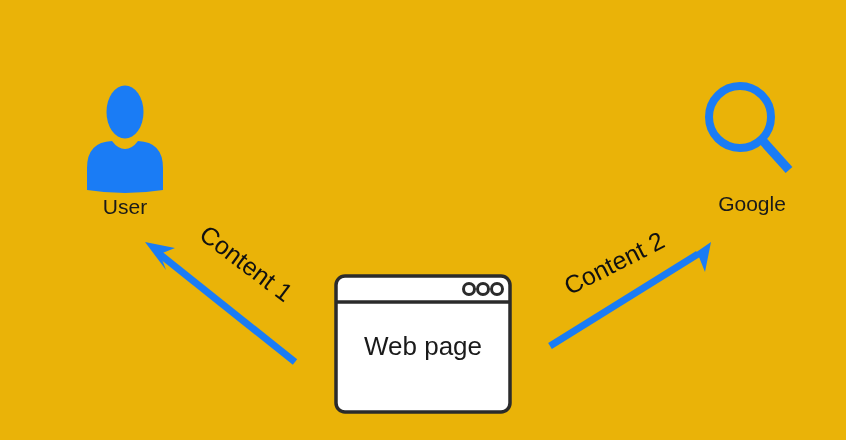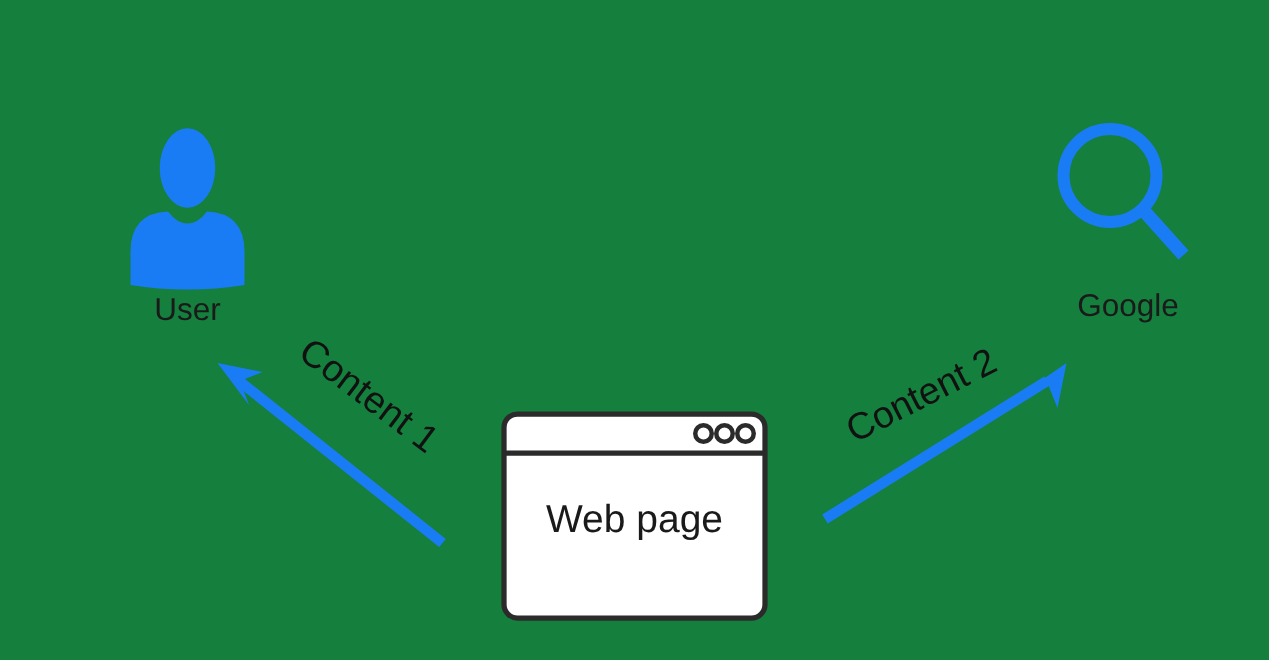--- a/index.html
+++ b/index.html
@@ -7,21 +7,21 @@
     padding: 0;
     background: #ffffff;
   }
   body {
     font-family: "Liberation Sans", sans-serif;
   }
   #canvas {
     position: relative;
     width: 846px;
     height: 440px;
-    background: #15803d;
+    background: #eab308;
     overflow: hidden;
   }
   #diagram-svg {
     position: absolute;
     left: 0;
     top: 0;
     width: 846px;
     height: 444px;
   }
   .node-label {

